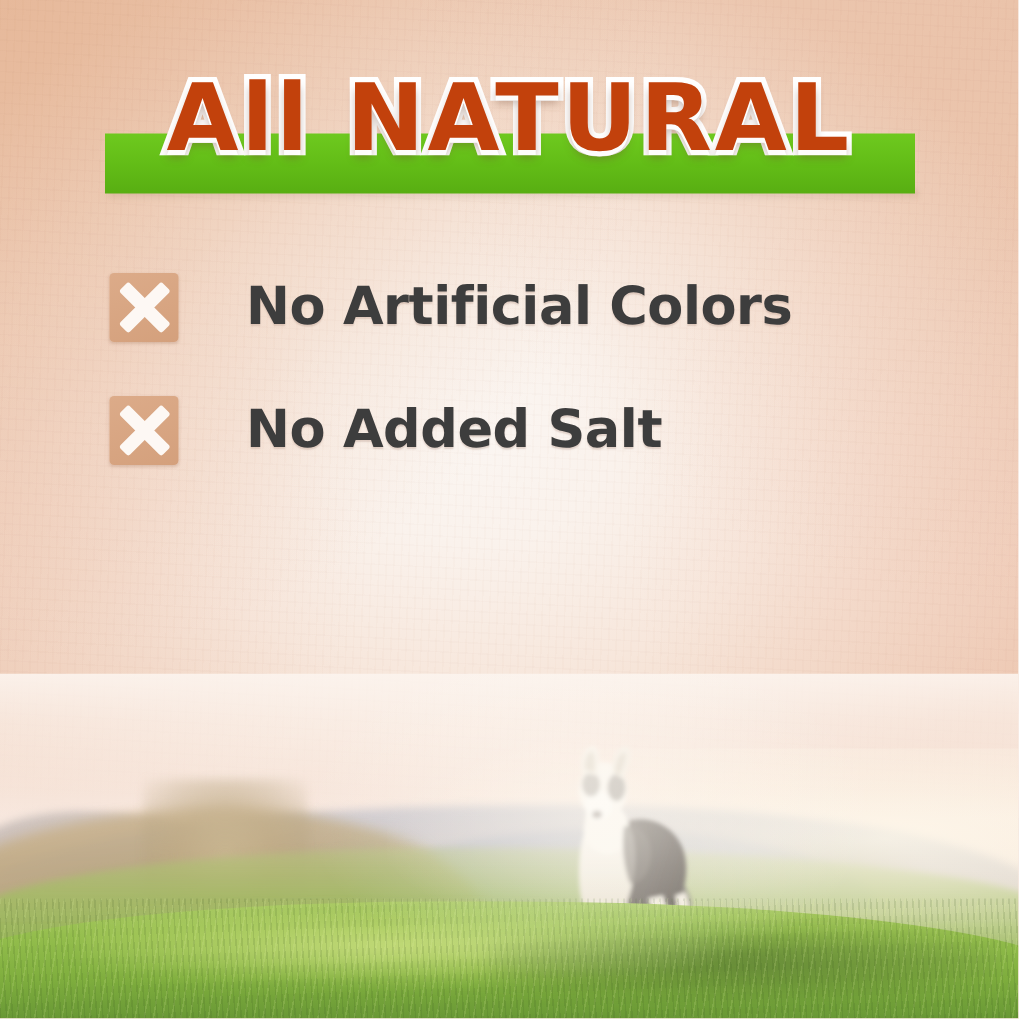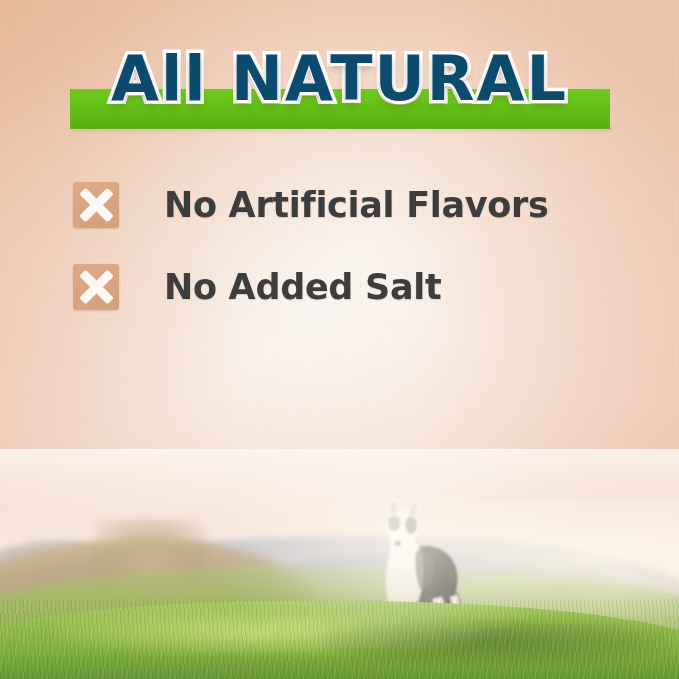--- a/index.html
+++ b/index.html
@@ -78,21 +78,21 @@
     position: absolute;
     left: 0;
     right: 0;
     top: 48px;
     text-align: center;
     font-family: "DejaVu Sans", sans-serif;
     font-weight: bold;
     font-size: 62px;
     line-height: 1;
     letter-spacing: 2px;
-    color: #0c4a6e;
+    color: #c2410c;
     -webkit-text-stroke: 7px #ffffff;
     paint-order: stroke fill;
     text-shadow:
       0 3px 0 rgba(255,255,255,0.95),
       0 5px 6px rgba(110,70,48,0.35);
     white-space: nowrap;
     user-select: none;
   }
 
   
@@ -365,25 +365,25 @@
   <div class="bg-base"></div>
   <div class="bg-corner-warm"></div>
   <div class="bg-texture"></div>
 
   <div class="banner-shadow"></div>
   <div class="banner"></div>
   <div class="title">All NATURAL</div>
 
   <div class="claims">
 
-
     <div class="claim-row">
       <div class="x-box"></div>
-      <div class="claim-label">No Artificial Flavors</div>
+      <div class="claim-label">No Artificial Colors</div>
     </div>
+
 
 
     <div class="claim-row">
       <div class="x-box"></div>
       <div class="claim-label">No Added Salt</div>
     </div>
 
   </div>
 
   <div class="photo">

